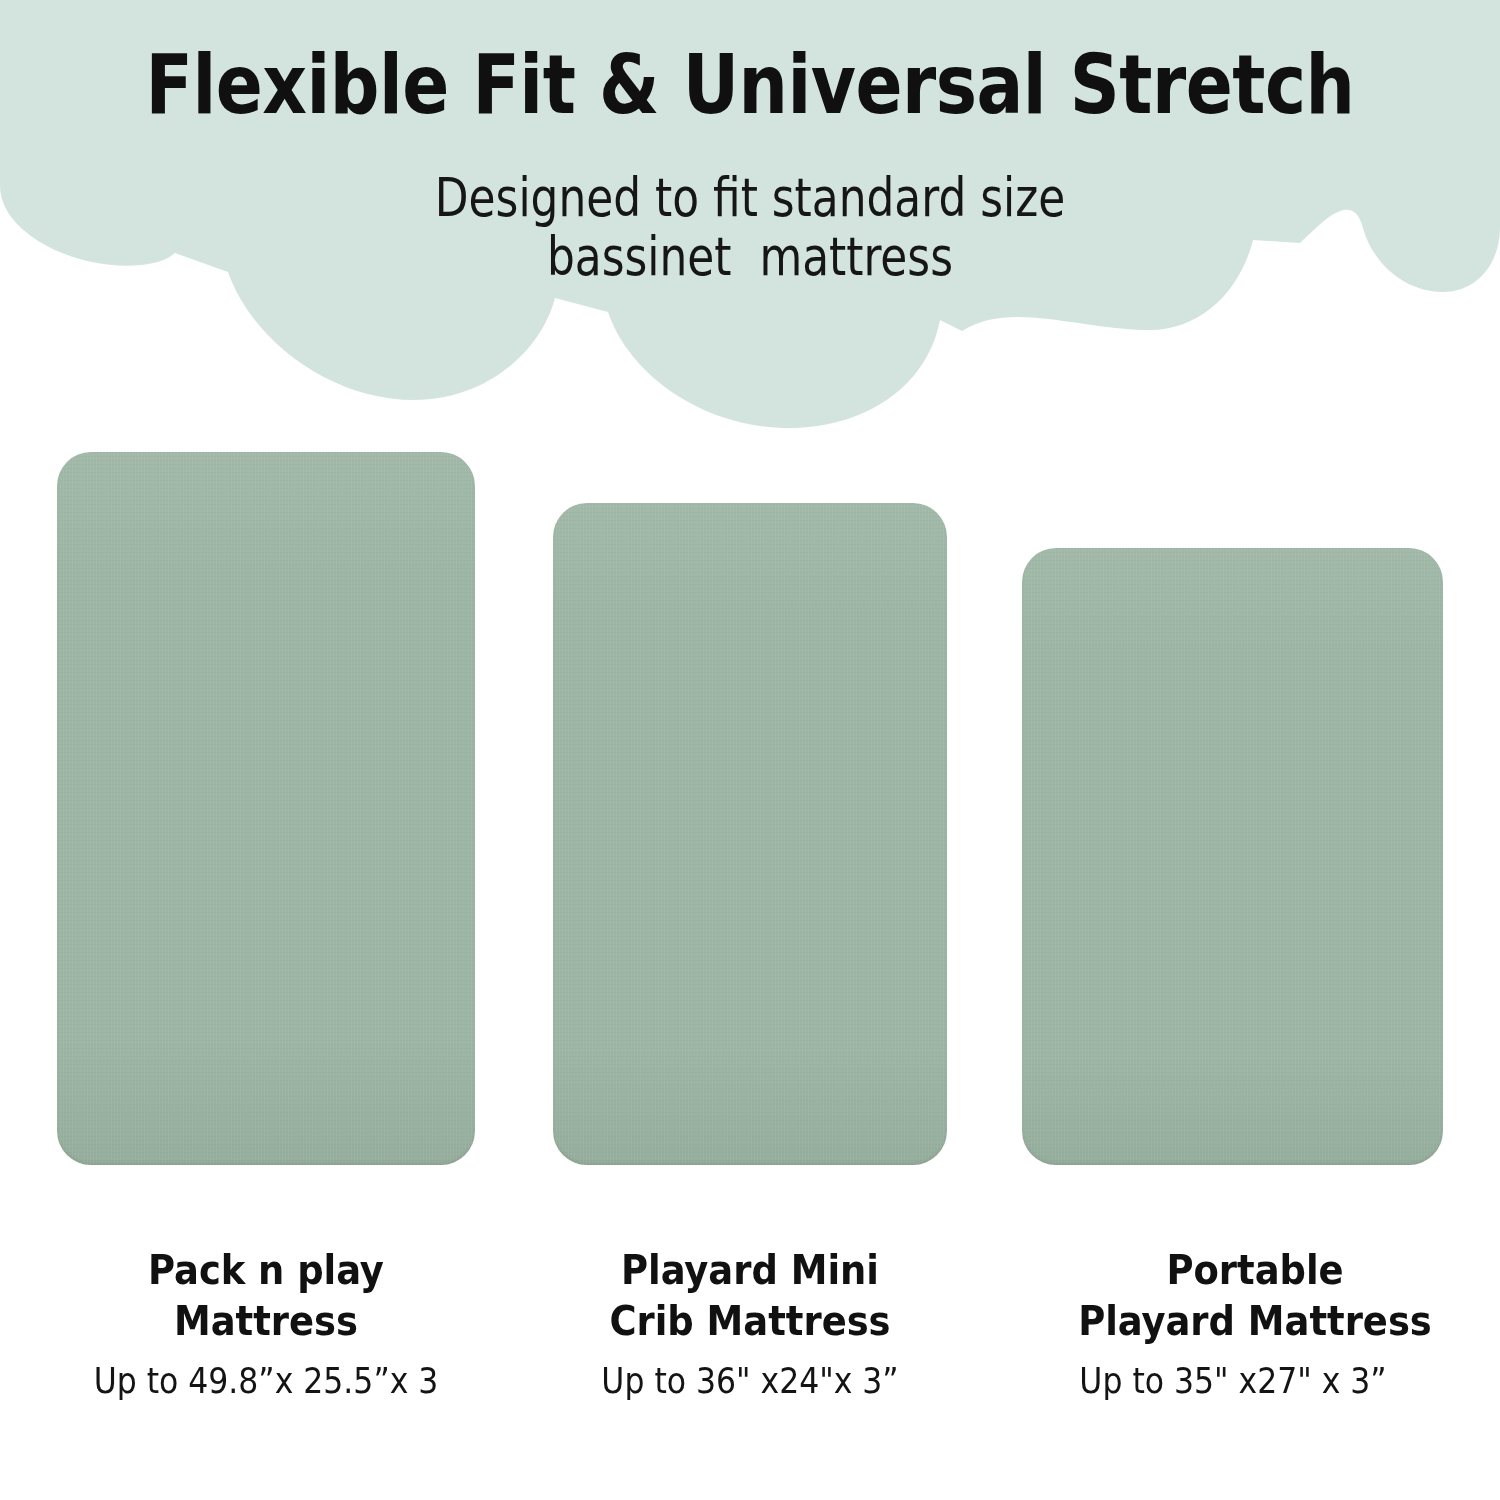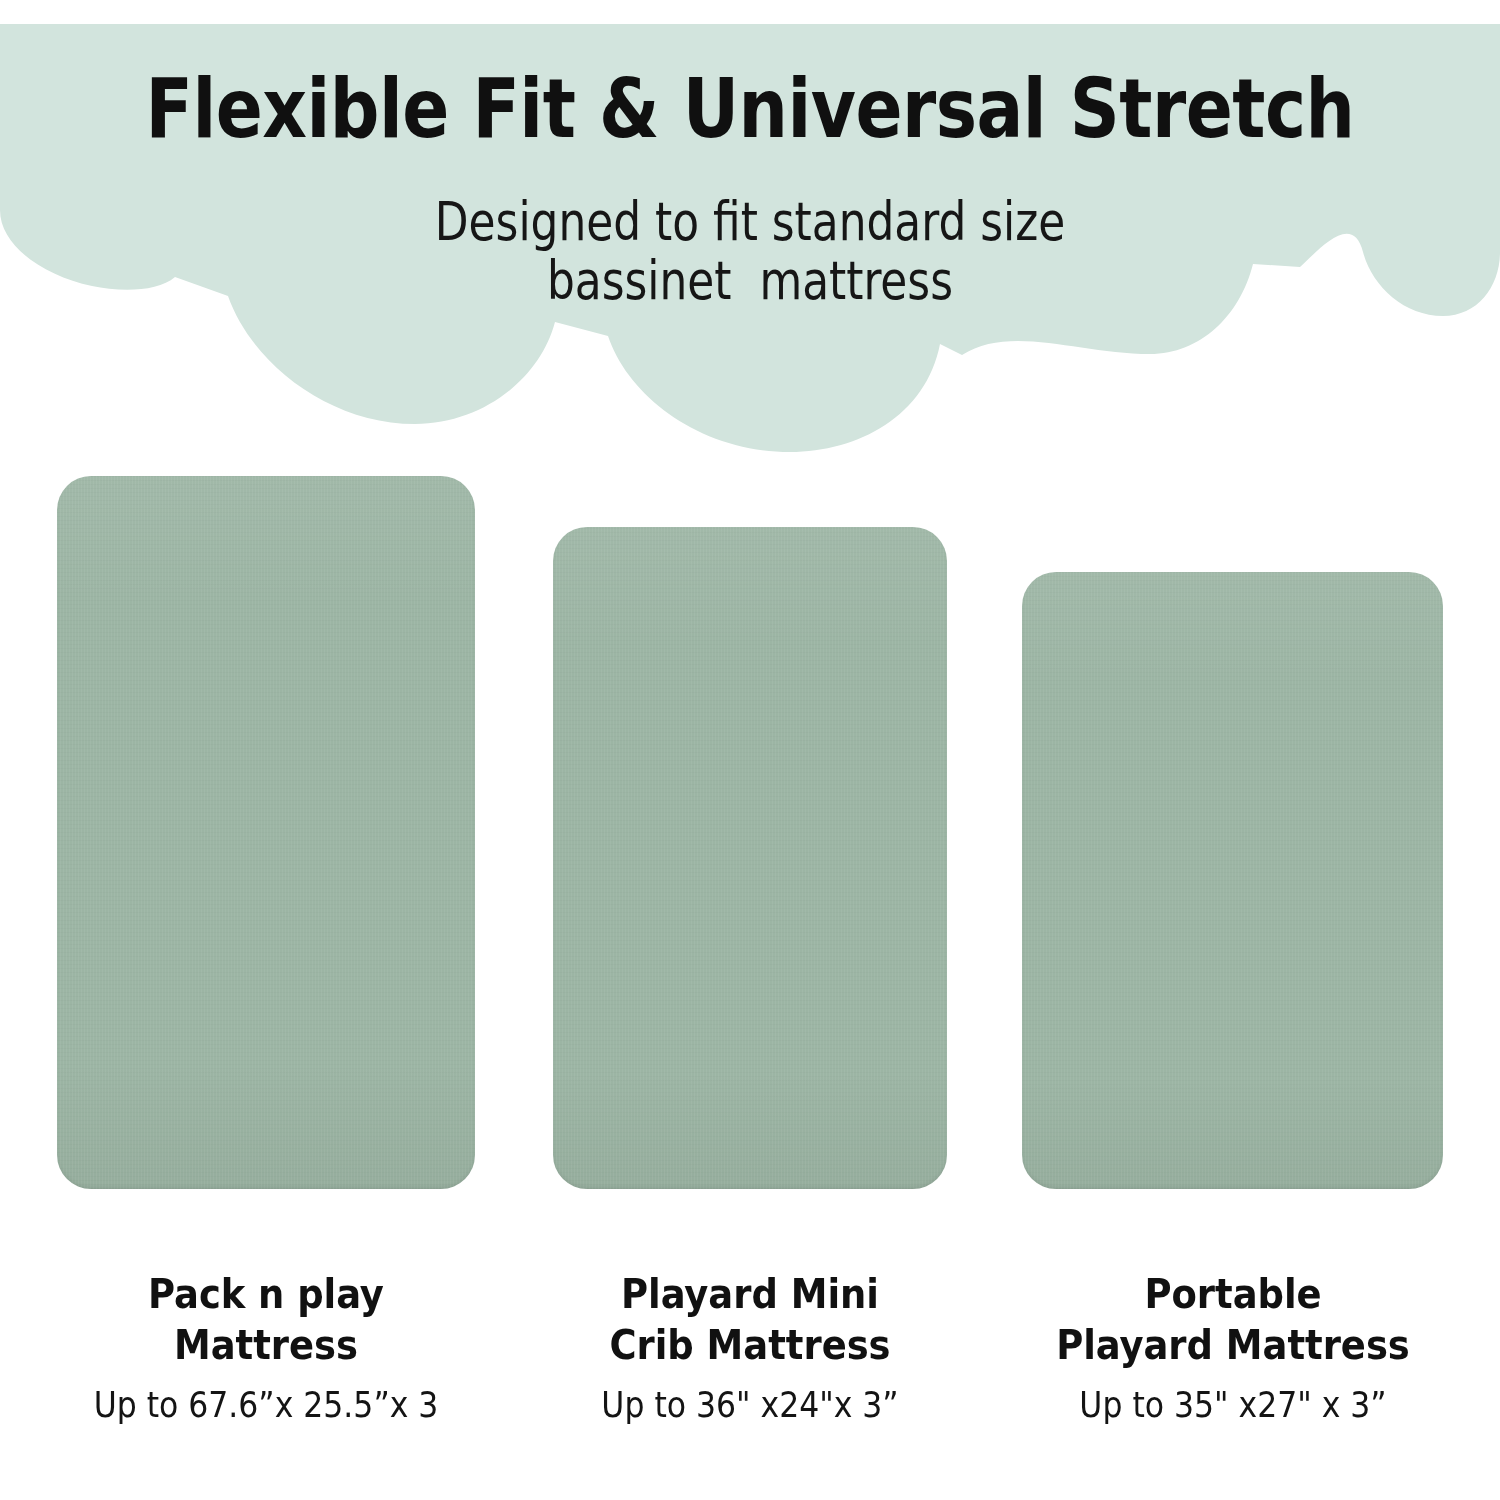--- a/index.html
+++ b/index.html
@@ -11,21 +11,20 @@
   body {
     font-family: "Liberation Sans", "DejaVu Sans", sans-serif;
   }
 
   #page {
     position: relative;
     width: 1500px;
     height: 1450px;
     background: #ffffff;
     overflow: hidden;
-    margin-top: 24px;
   }
 
   
   #cloud-header {
     position: absolute;
     left: 0;
     top: 0;
     width: 1500px;
     height: 430px;
   }
@@ -176,31 +175,31 @@
       <span class="sub-line">bassinet  mattress</span>
     </div>
   </div>
 
   <div id="mattress-row">
 
     <div class="mattress-cell">
       <div class="mattress-swatch" style="left:57px; top:452px; width:418px; height:713px;"></div>
       <div class="mattress-label" style="left:36px; top:1245px; width:460px;">Pack n play
 Mattress</div>
-      <div class="mattress-size" style="left:36px; top:1360px; width:460px;">Up to 67.6”x 25.5”x 3</div>
+      <div class="mattress-size" style="left:36px; top:1360px; width:460px;">Up to 49.8”x 25.5”x 3</div>
     </div>
 
     <div class="mattress-cell">
       <div class="mattress-swatch" style="left:553px; top:503px; width:394px; height:662px;"></div>
       <div class="mattress-label" style="left:520px; top:1245px; width:460px;">Playard Mini
 Crib Mattress</div>
       <div class="mattress-size" style="left:520px; top:1360px; width:460px;">Up to 36" x24"x 3”</div>
     </div>
 
     <div class="mattress-cell">
       <div class="mattress-swatch" style="left:1022px; top:548px; width:421px; height:617px;"></div>
-      <div class="mattress-label" style="left:1002px; top:1245px; width:462px;">Portable
+      <div class="mattress-label" style="left:1024px; top:1245px; width:462px;">Portable
 Playard Mattress</div>
       <div class="mattress-size" style="left:1002px; top:1360px; width:462px;">Up to 35" x27" x 3”</div>
     </div>
 
   </div>
 </div>
 
 </body></html>

